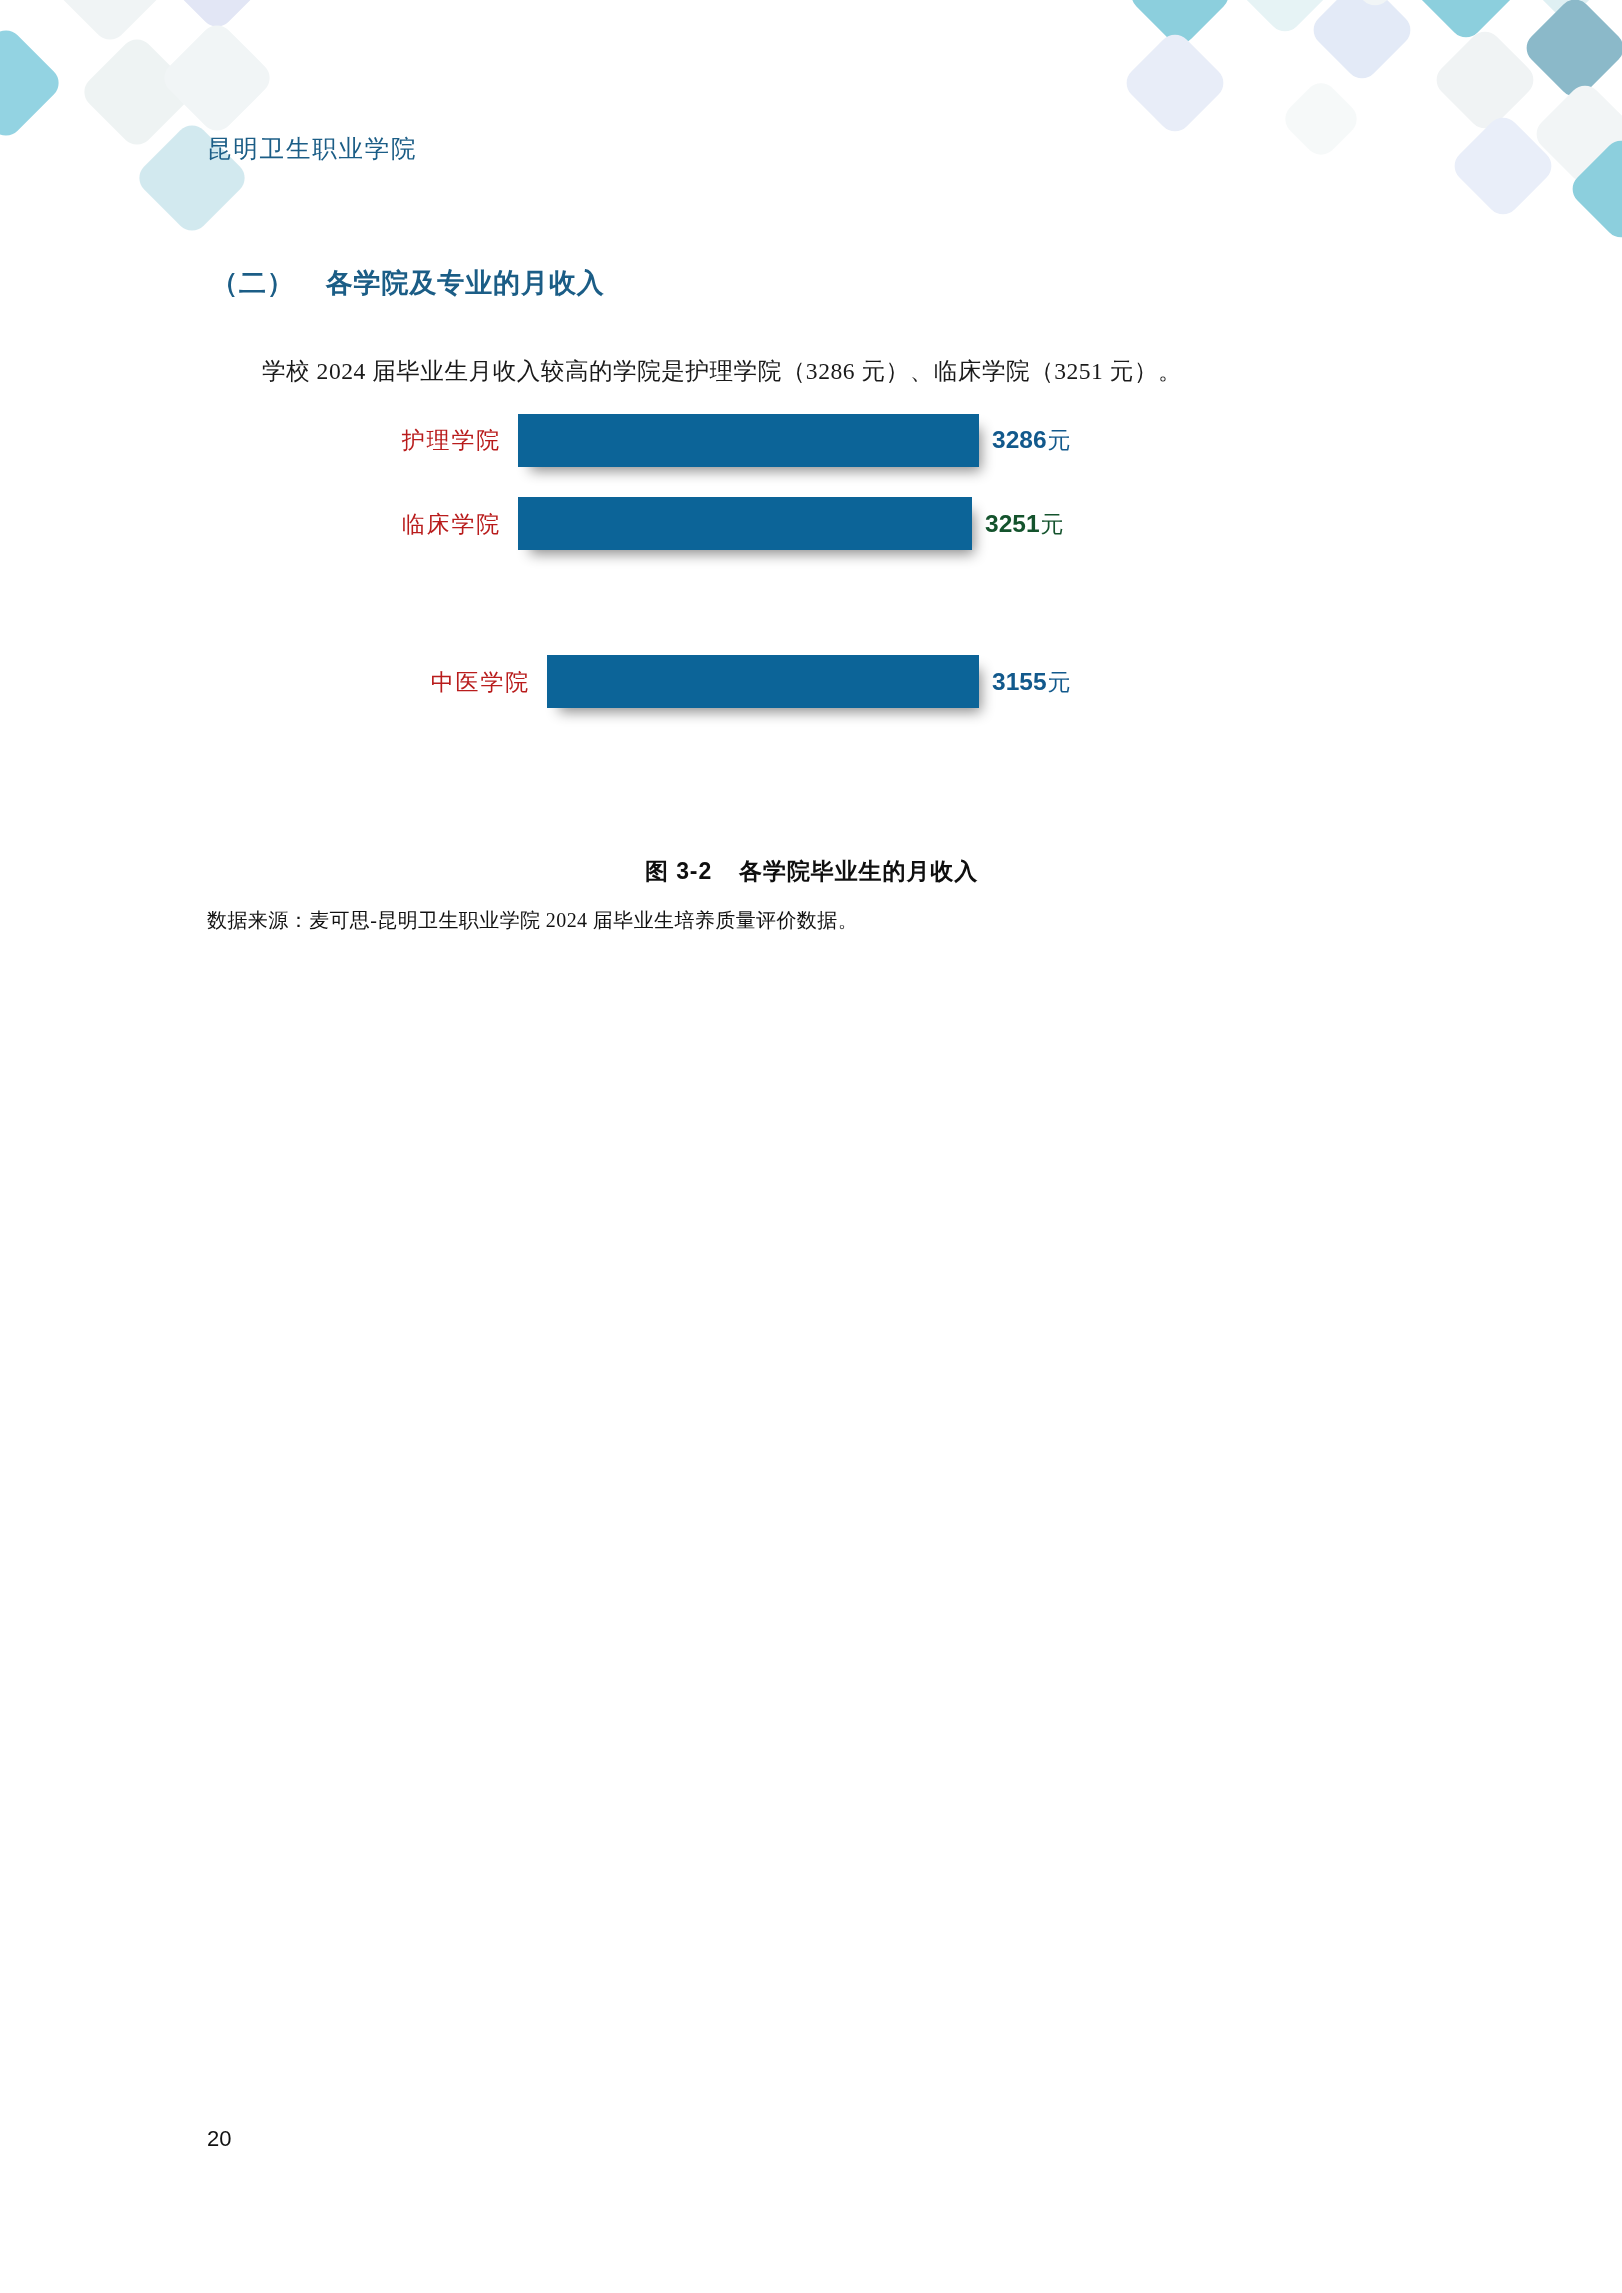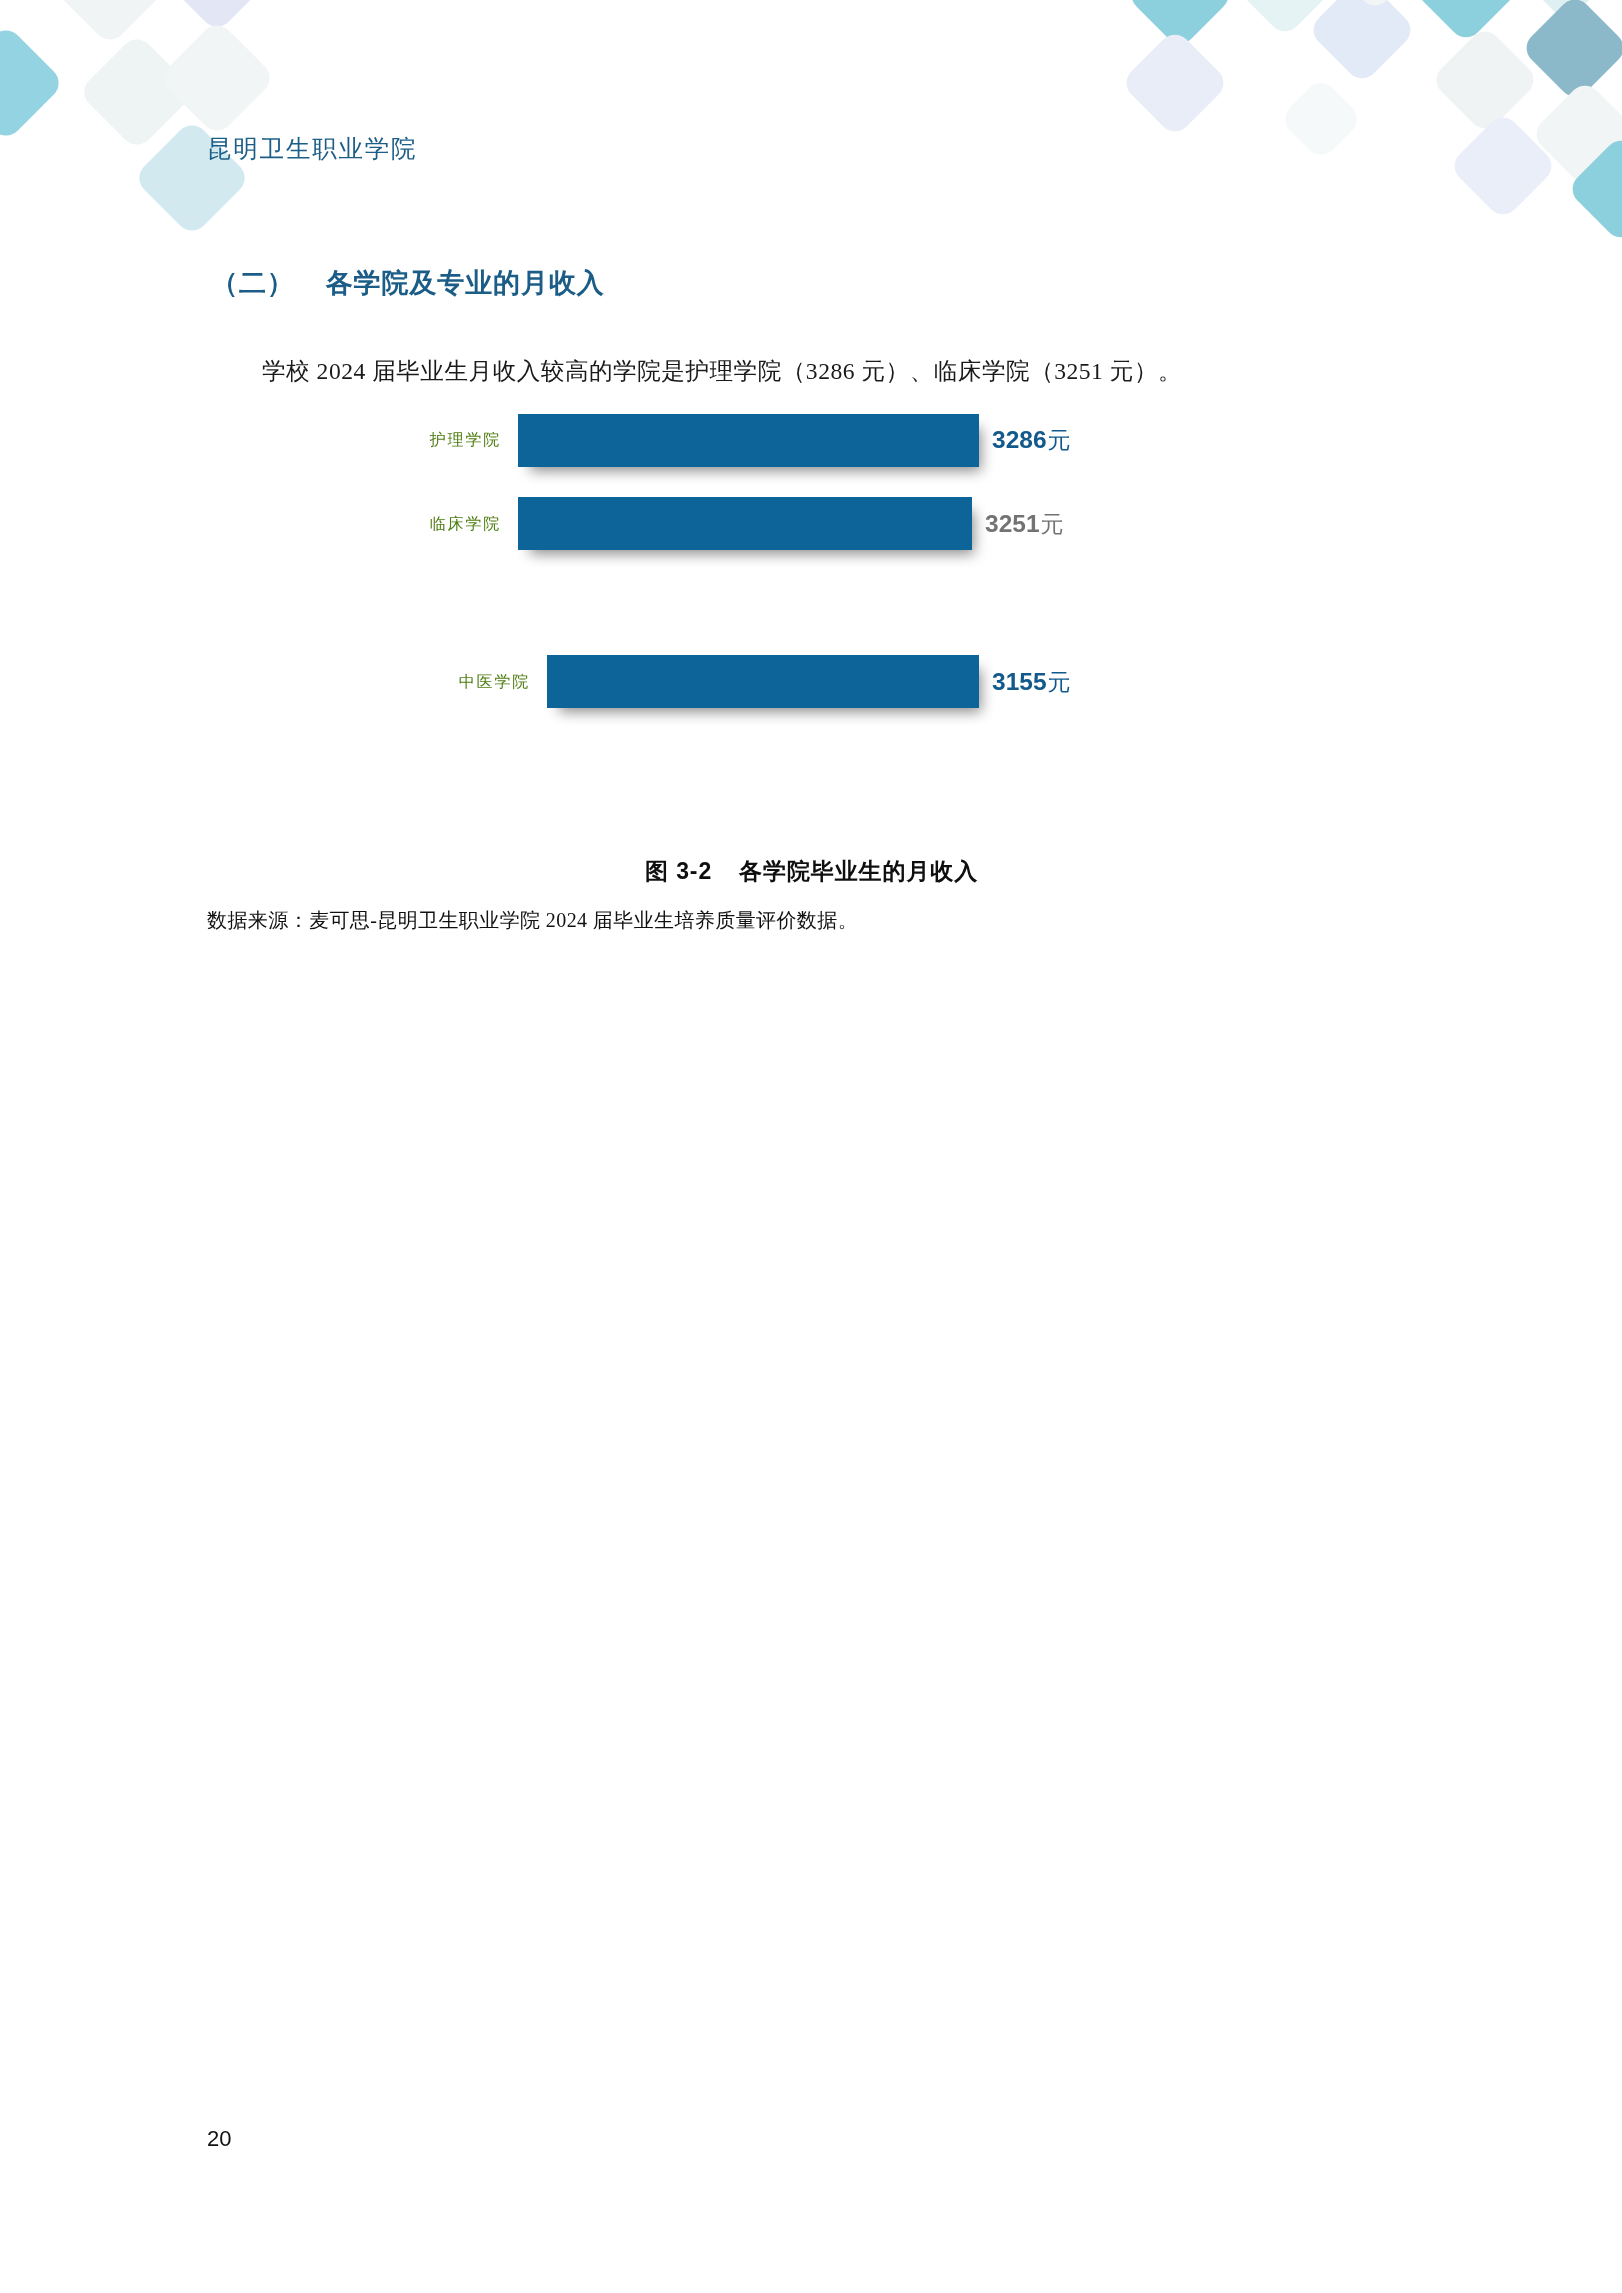--- a/index.html
+++ b/index.html
@@ -87,22 +87,22 @@
     width: 1623px;
     height: 53px;
   }
   .row-label {
     position: absolute;
     left: 345px;
     width: 156px;
     text-align: right;
     top: 50%;
     transform: translateY(-50%);
-    font-size: 16px;
-    color: #4d7c0f;
+    font-size: 23px;
+    color: #b91c1c;
     letter-spacing: 1.8px;
     white-space: nowrap;
   }
   .bar-wrap {
     position: absolute;
     left: 518px;
     top: 0;
     height: 53px;
   }
   .bar {
@@ -205,21 +205,21 @@
         <div class="bar-wrap" style="width: 461px; height: 53px;">
           <div class="bar" style="background: rgb(12, 100, 152);"></div>
         </div>
         <div class="bar-value" style="left: 992px; color: rgb(18, 89, 140);"><span class="amount">3286</span><span class="unit">元</span></div>
       </div>
       <div class="chart-row" style="top: 97px;">
         <div class="row-label">临床学院</div>
         <div class="bar-wrap" style="width: 454px; height: 53px;">
           <div class="bar" style="background: rgb(12, 100, 152);"></div>
         </div>
-        <div class="bar-value" style="left: 985px; color: #737373; text-align: right;"><span class="amount">3251</span><span class="unit">元</span></div>
+        <div class="bar-value" style="left: 985px; color: #14532d; text-align: right;"><span class="amount">3251</span><span class="unit">元</span></div>
       </div>
       <div class="chart-row" style="top: 255px; margin-left: 29px;">
         <div class="row-label">中医学院</div>
         <div class="bar-wrap" style="width: 432px; height: 53px;">
           <div class="bar" style="background: rgb(12, 100, 152);"></div>
         </div>
         <div class="bar-value" style="left: 963px; color: rgb(18, 89, 140);"><span class="amount">3155</span><span class="unit">元</span></div>
       </div>
     </div>
 

